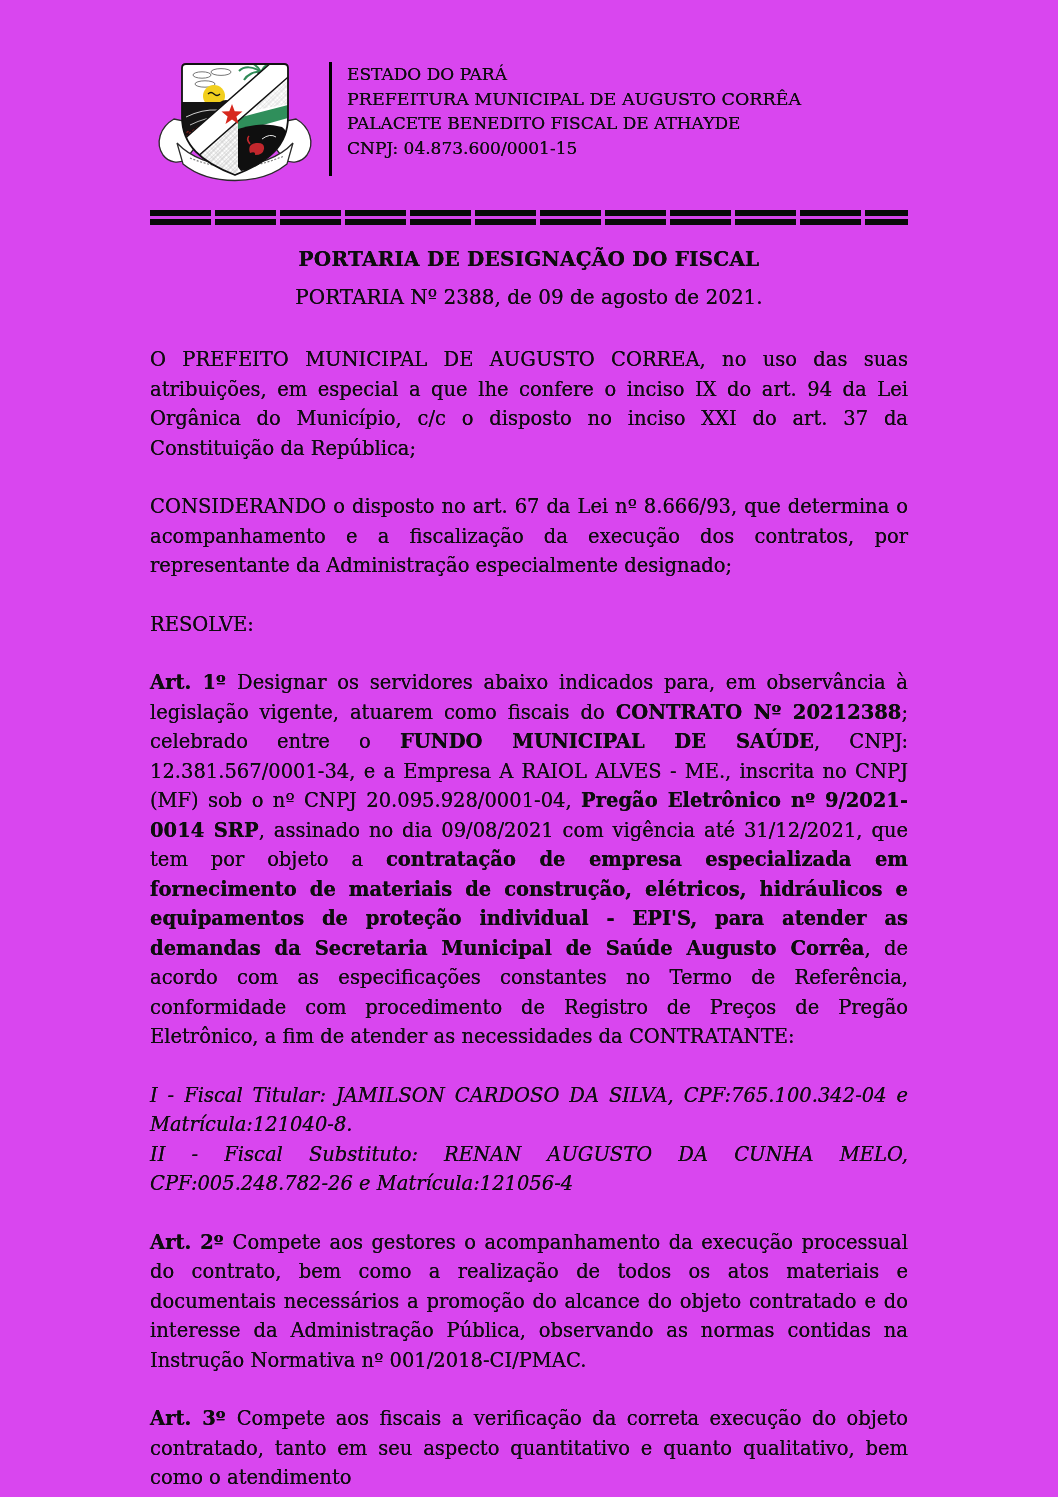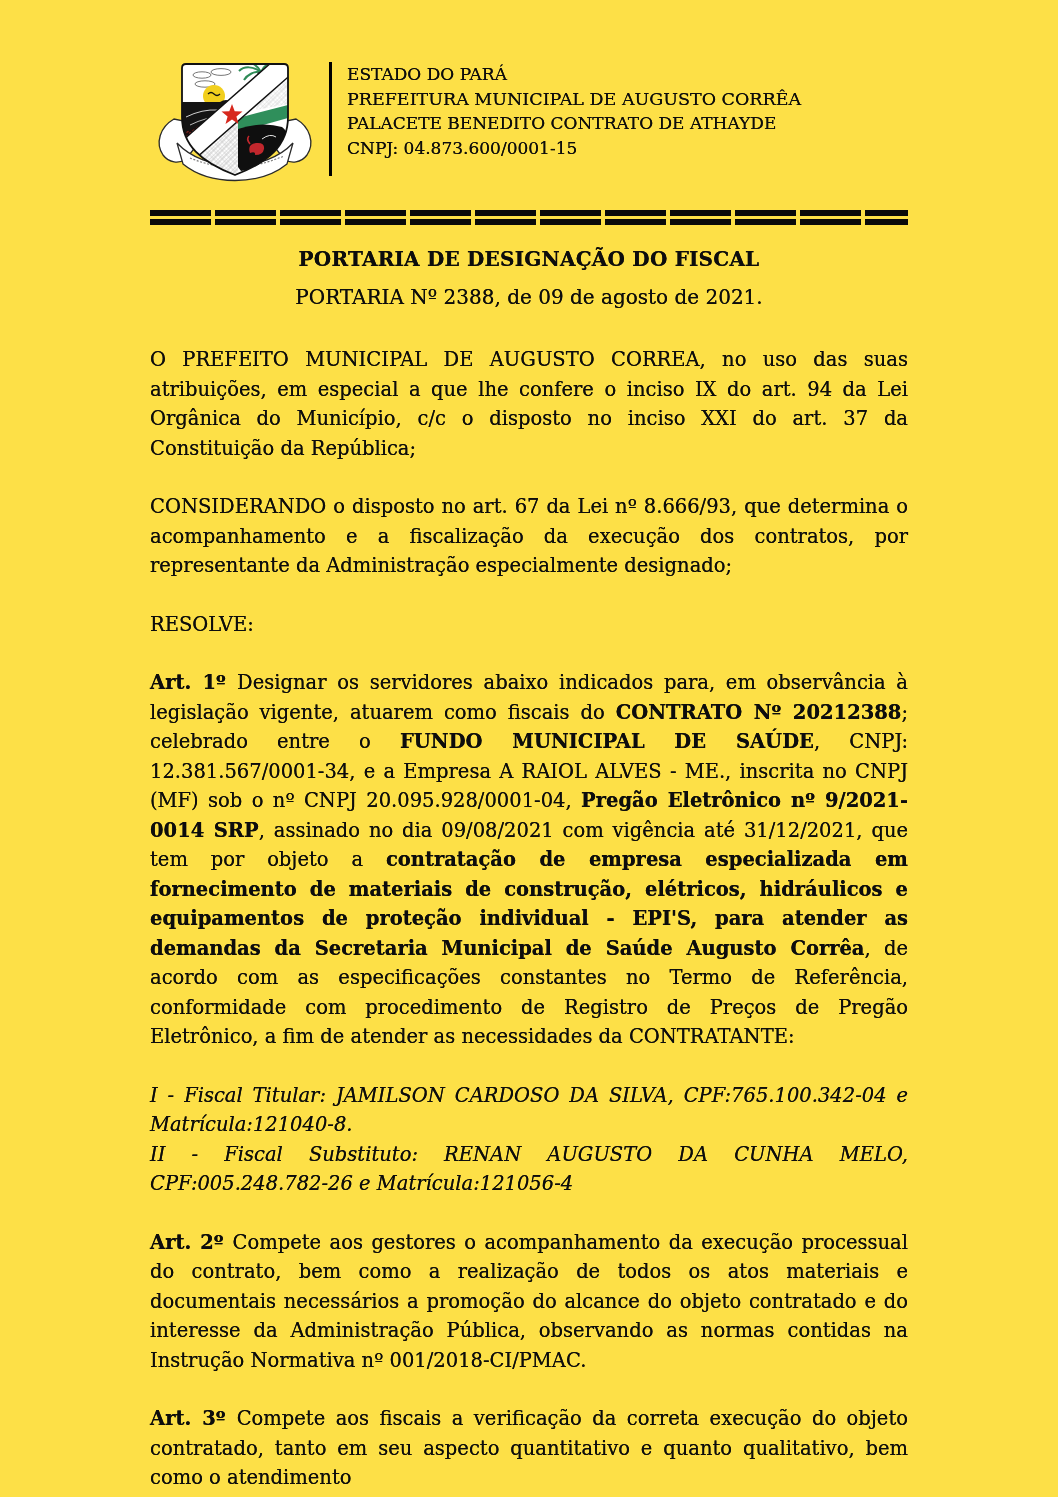--- a/index.html
+++ b/index.html
@@ -1,20 +1,20 @@
 <!DOCTYPE html>
 <html><head>
 <meta charset="utf-8">
 <style>
   html,body { margin:0; padding:0; background:#ffffff; }
   .page {
     position:relative;
     width:1058px; height:1497px;
     margin:0 auto;
-    background:#fde047;
+    background:#d946ef;
     color:#0d0d0d;
     font-family:"DejaVu Serif","Liberation Serif",serif;
     text-shadow:0 0 .4px rgba(0,0,0,.85);
     overflow:hidden;
   }
   .inner { padding:57px 150px 0 150px; }
 
   
   .letterhead { display:flex; align-items:flex-start; height:141px; }
   .crest { width:172px; height:140px; flex:0 0 auto; }
@@ -127,21 +127,21 @@
         </g>
 
         <path d="M36,7 L134,7 C136.5,7 138,8.5 138,11 L138,60 C138,88 119,105 85,118 C51,105 32,88 32,60 L32,11 C32,8.5 33.5,7 36,7 Z" fill="none" stroke="#111111" stroke-width="1.8"></path>
       </svg>
 
       <div class="vrule"></div>
 
       <div class="hdr-text">
         <div>ESTADO DO PARÁ</div>
         <div class="hl-bold">PREFEITURA MUNICIPAL DE AUGUSTO CORRÊA</div>
-        <div>PALACETE BENEDITO CONTRATO DE ATHAYDE</div>
+        <div>PALACETE BENEDITO FISCAL DE ATHAYDE</div>
         <div>CNPJ: 04.873.600/0001-15</div>
       </div>
     </header>
 
     <div class="sep">
       <div class="sep-line"></div>
       <div class="sep-line"></div>
     </div>
 
     <div class="doc-title">PORTARIA DE DESIGNAÇÃO DO FISCAL</div>

